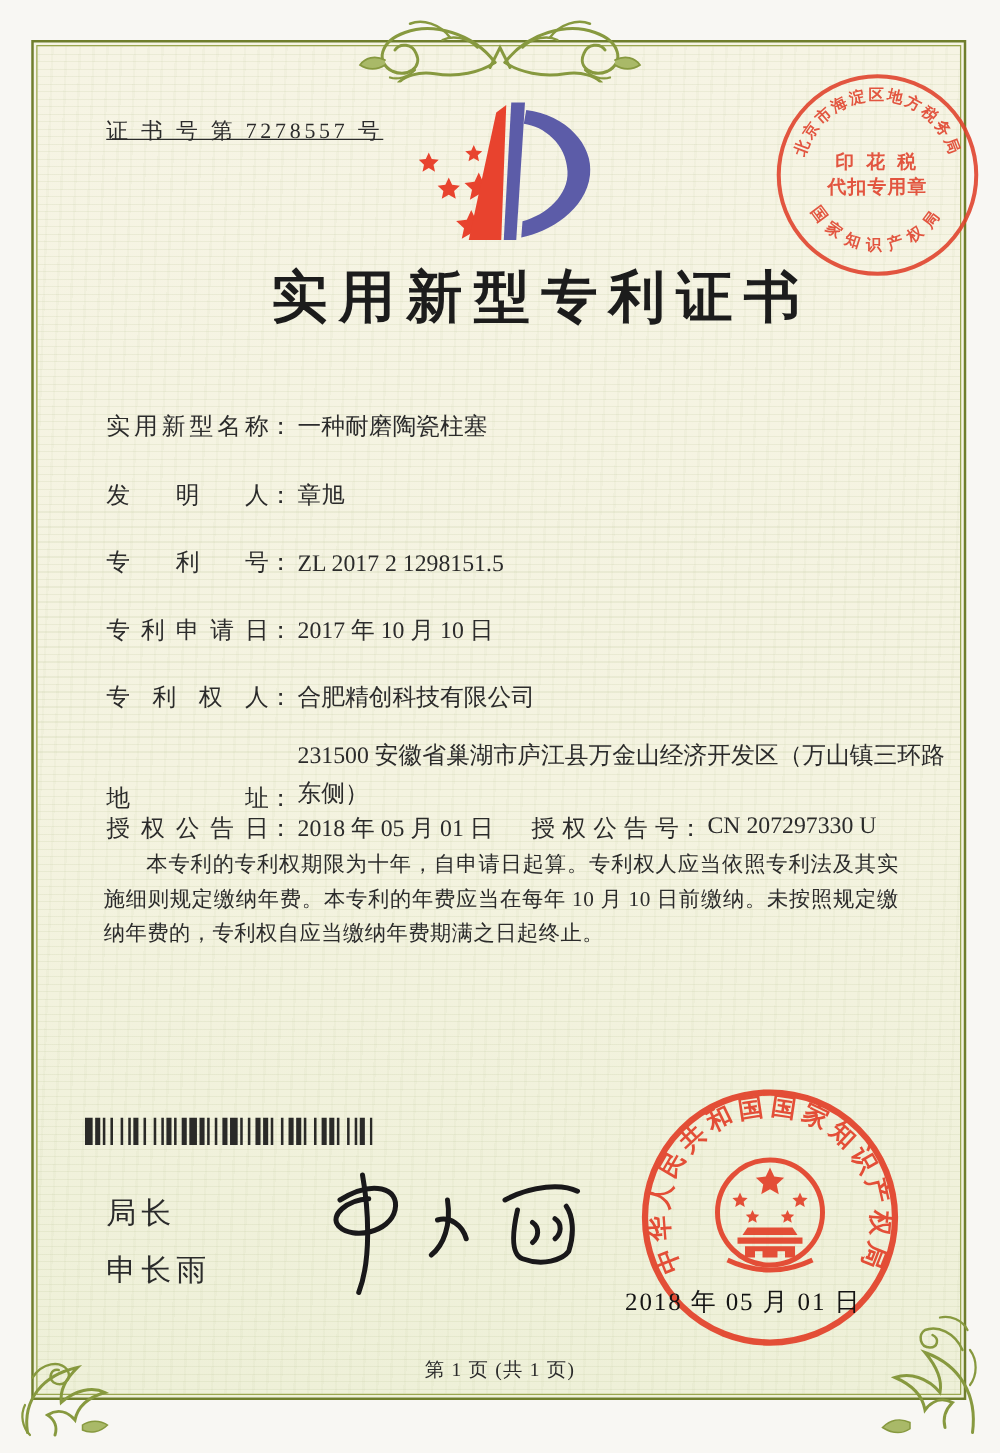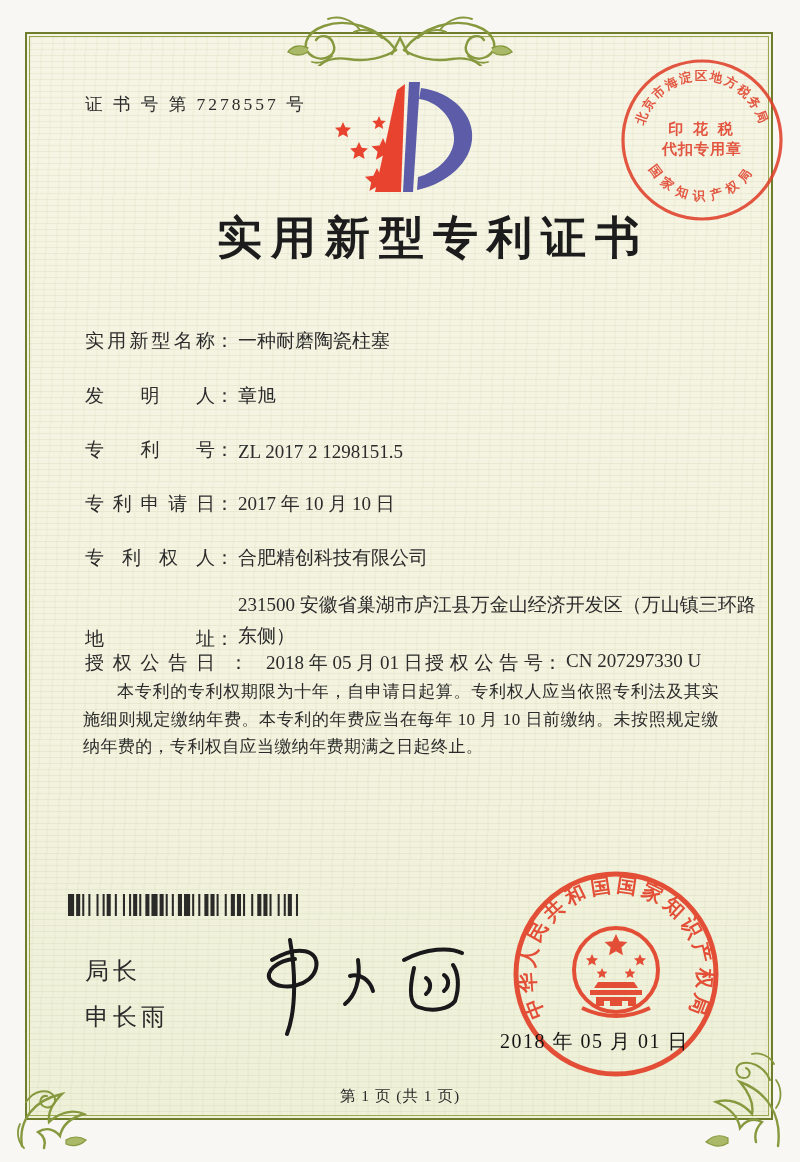--- a/index.html
+++ b/index.html
@@ -16,31 +16,31 @@
     border:2.5px solid #6f7e2c;box-sizing:border-box;
     background:linear-gradient(180deg,#f6f4e4 0%,#f4f3e0 55%,#eef0d8 100%);
   }
   .frame-inner{
     position:absolute;inset:2px;border:1px solid #9aa74f;
     background:
       repeating-linear-gradient(180deg, rgba(176,188,138,0.16) 0 1px, transparent 1px 6px),
       repeating-linear-gradient(92deg, rgba(176,188,138,0.07) 0 2px, transparent 2px 11px);
   }
   
-  .cert-number{position:absolute;left:85px;top:92px;font-size:17.5px;letter-spacing:3px;}
+  .cert-number{position:absolute;left:85px;top:92px;font-size:17.5px;letter-spacing:3px;text-decoration:underline;}
   .title{
     position:absolute;left:0;top:208px;width:100%;text-align:center;
     font-size:45px;font-weight:600;letter-spacing:9px;color:#1c1c1c;padding-left:33px;
   }
   .frow{position:absolute;left:85px;font-size:19px;display:flex;align-items:flex-end;}
   .flabel{display:inline-block;width:130px;text-align:justify;text-align-last:justify;}
   .fcolon{display:inline-block;margin-right:4px;}
   .fvalue{display:inline-block;}
   .addr .fvalue{width:520px;line-height:1.62;}
-  .grant-left{left:85px;gap:14px;}
+  .grant-left{left:85px;}
   .grant-right{position:absolute;left:425px;font-size:19px;display:flex;}
   .grant-right .flabel{width:118px;}
   .paragraphs{
     position:absolute;left:83px;top:678px;width:636px;
     font-size:17px;line-height:27.6px;text-align:justify;letter-spacing:0.4px;
   }
   .paragraphs p{margin:0;text-indent:2em;}
   .director{position:absolute;left:85px;top:948px;font-size:24px;letter-spacing:4px;line-height:46px;}
   .seal-date{
     position:absolute;left:500px;top:1028px;font-size:20px;font-weight:500;

